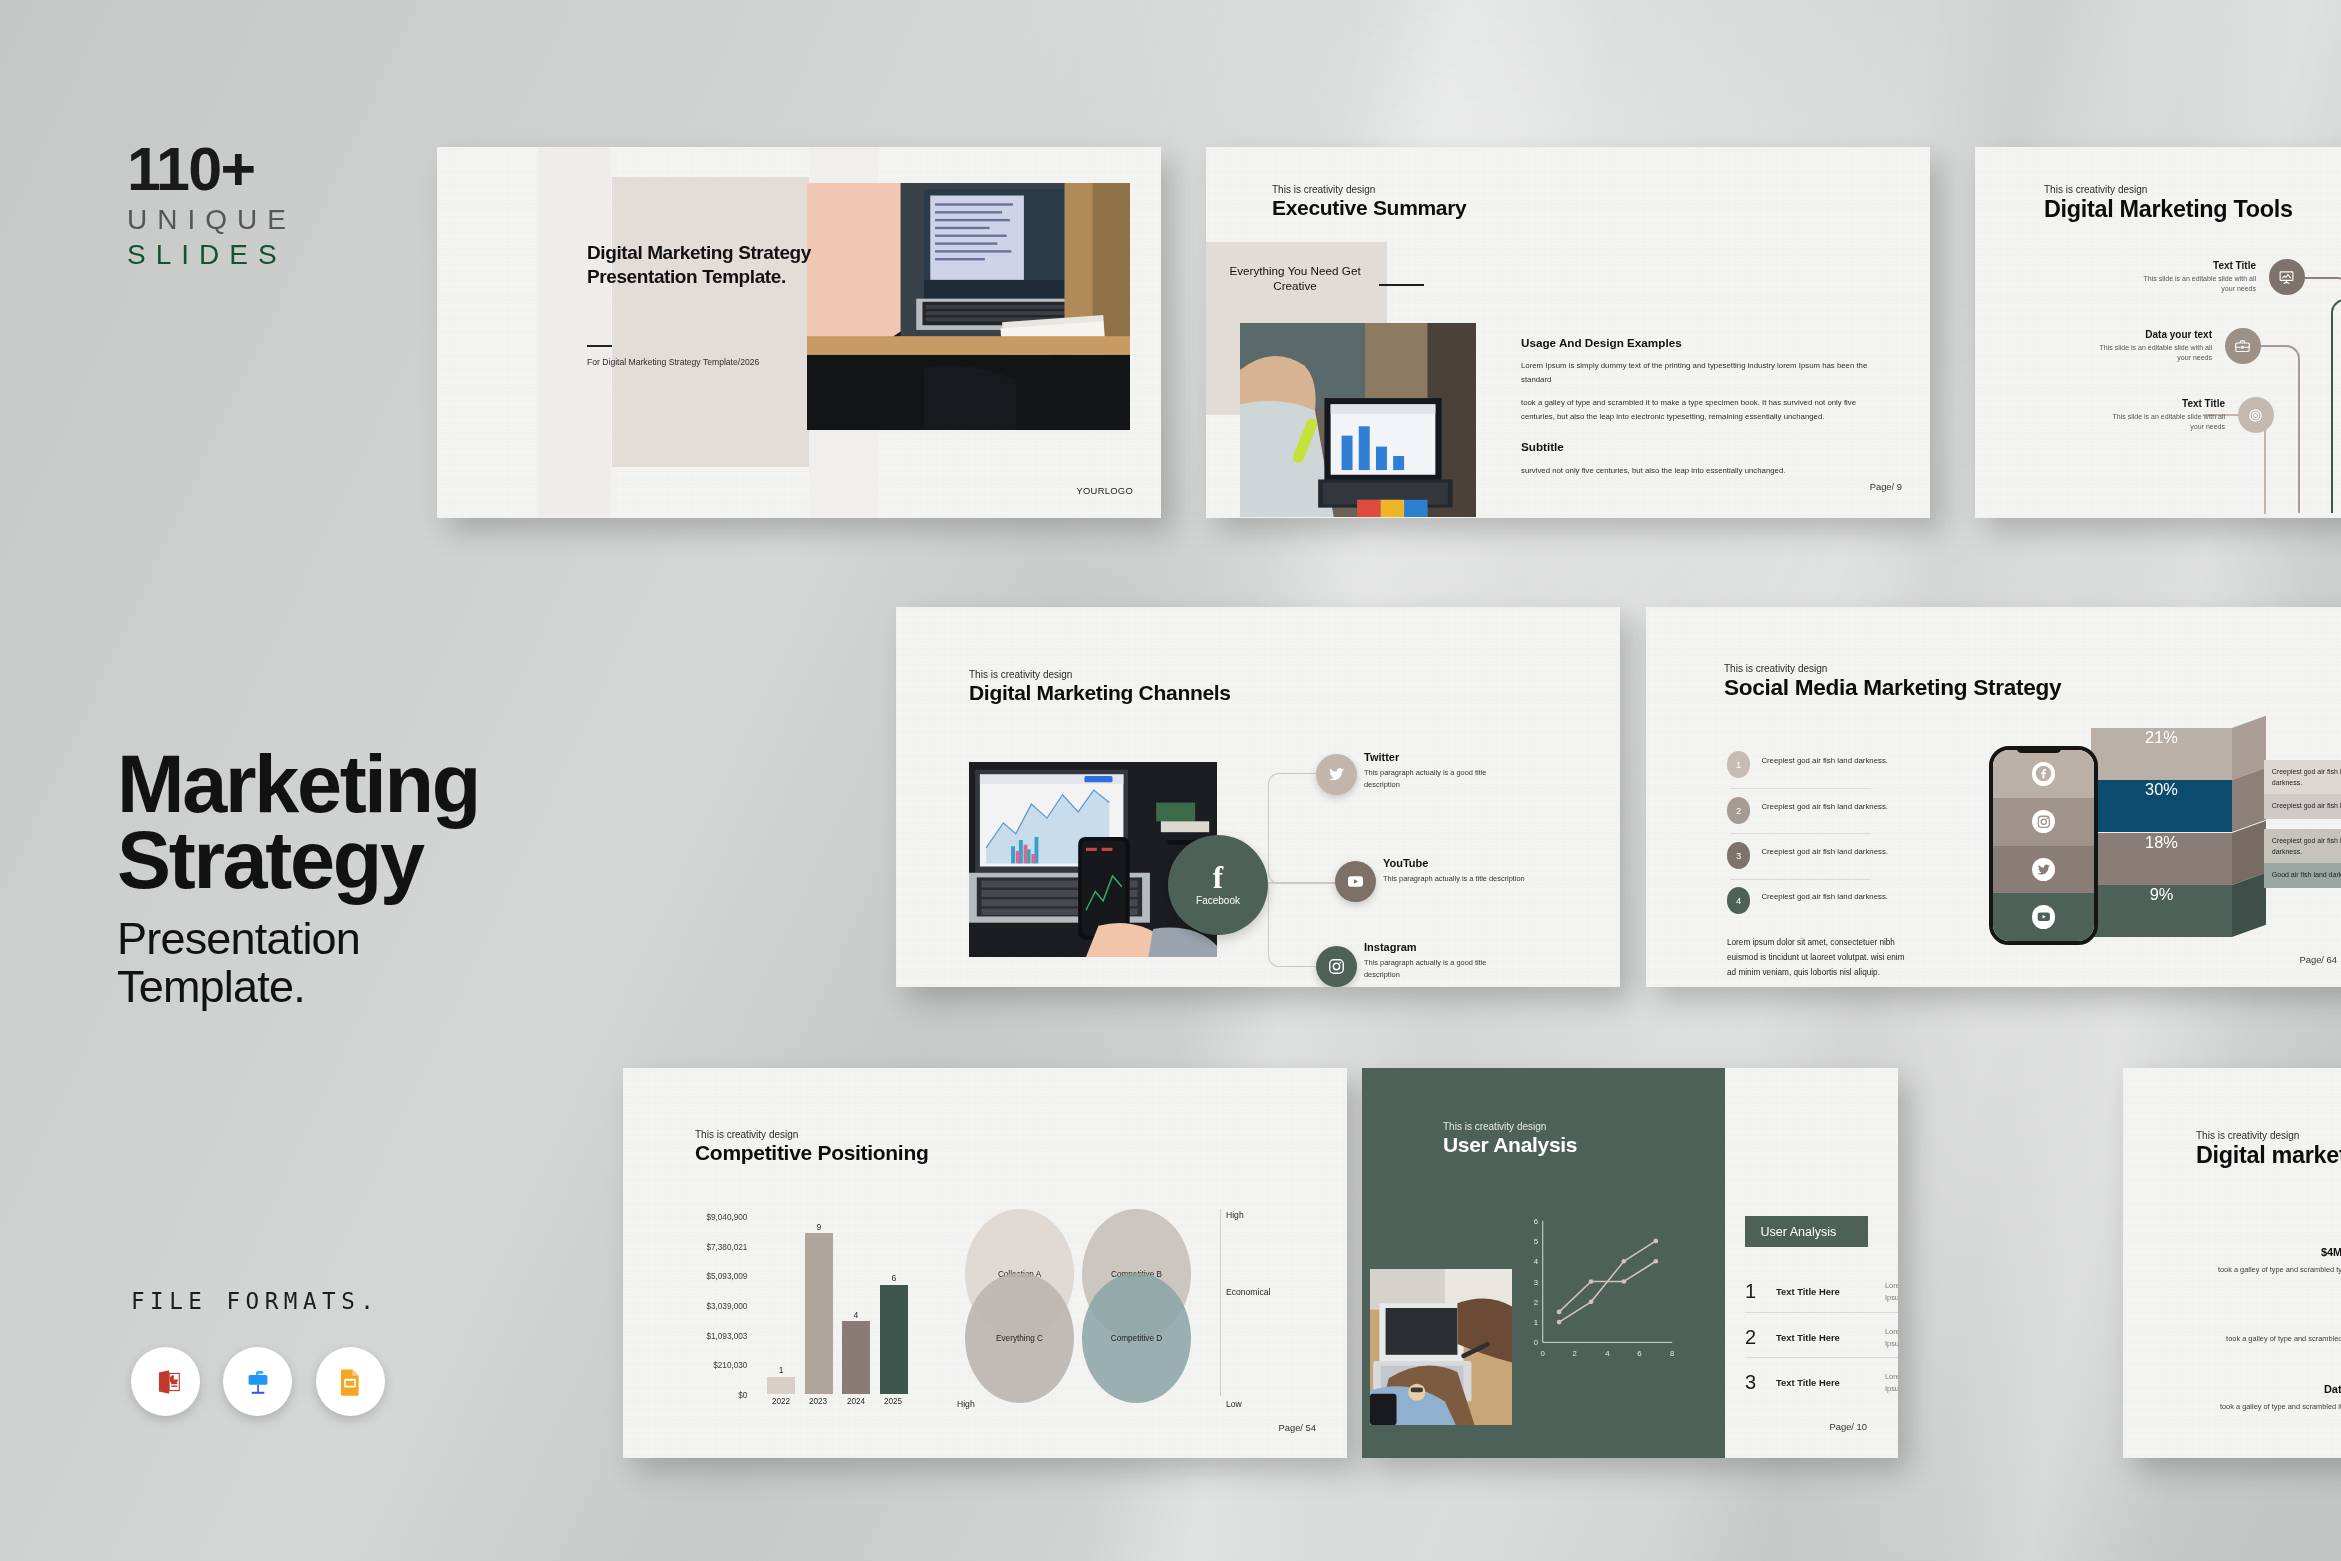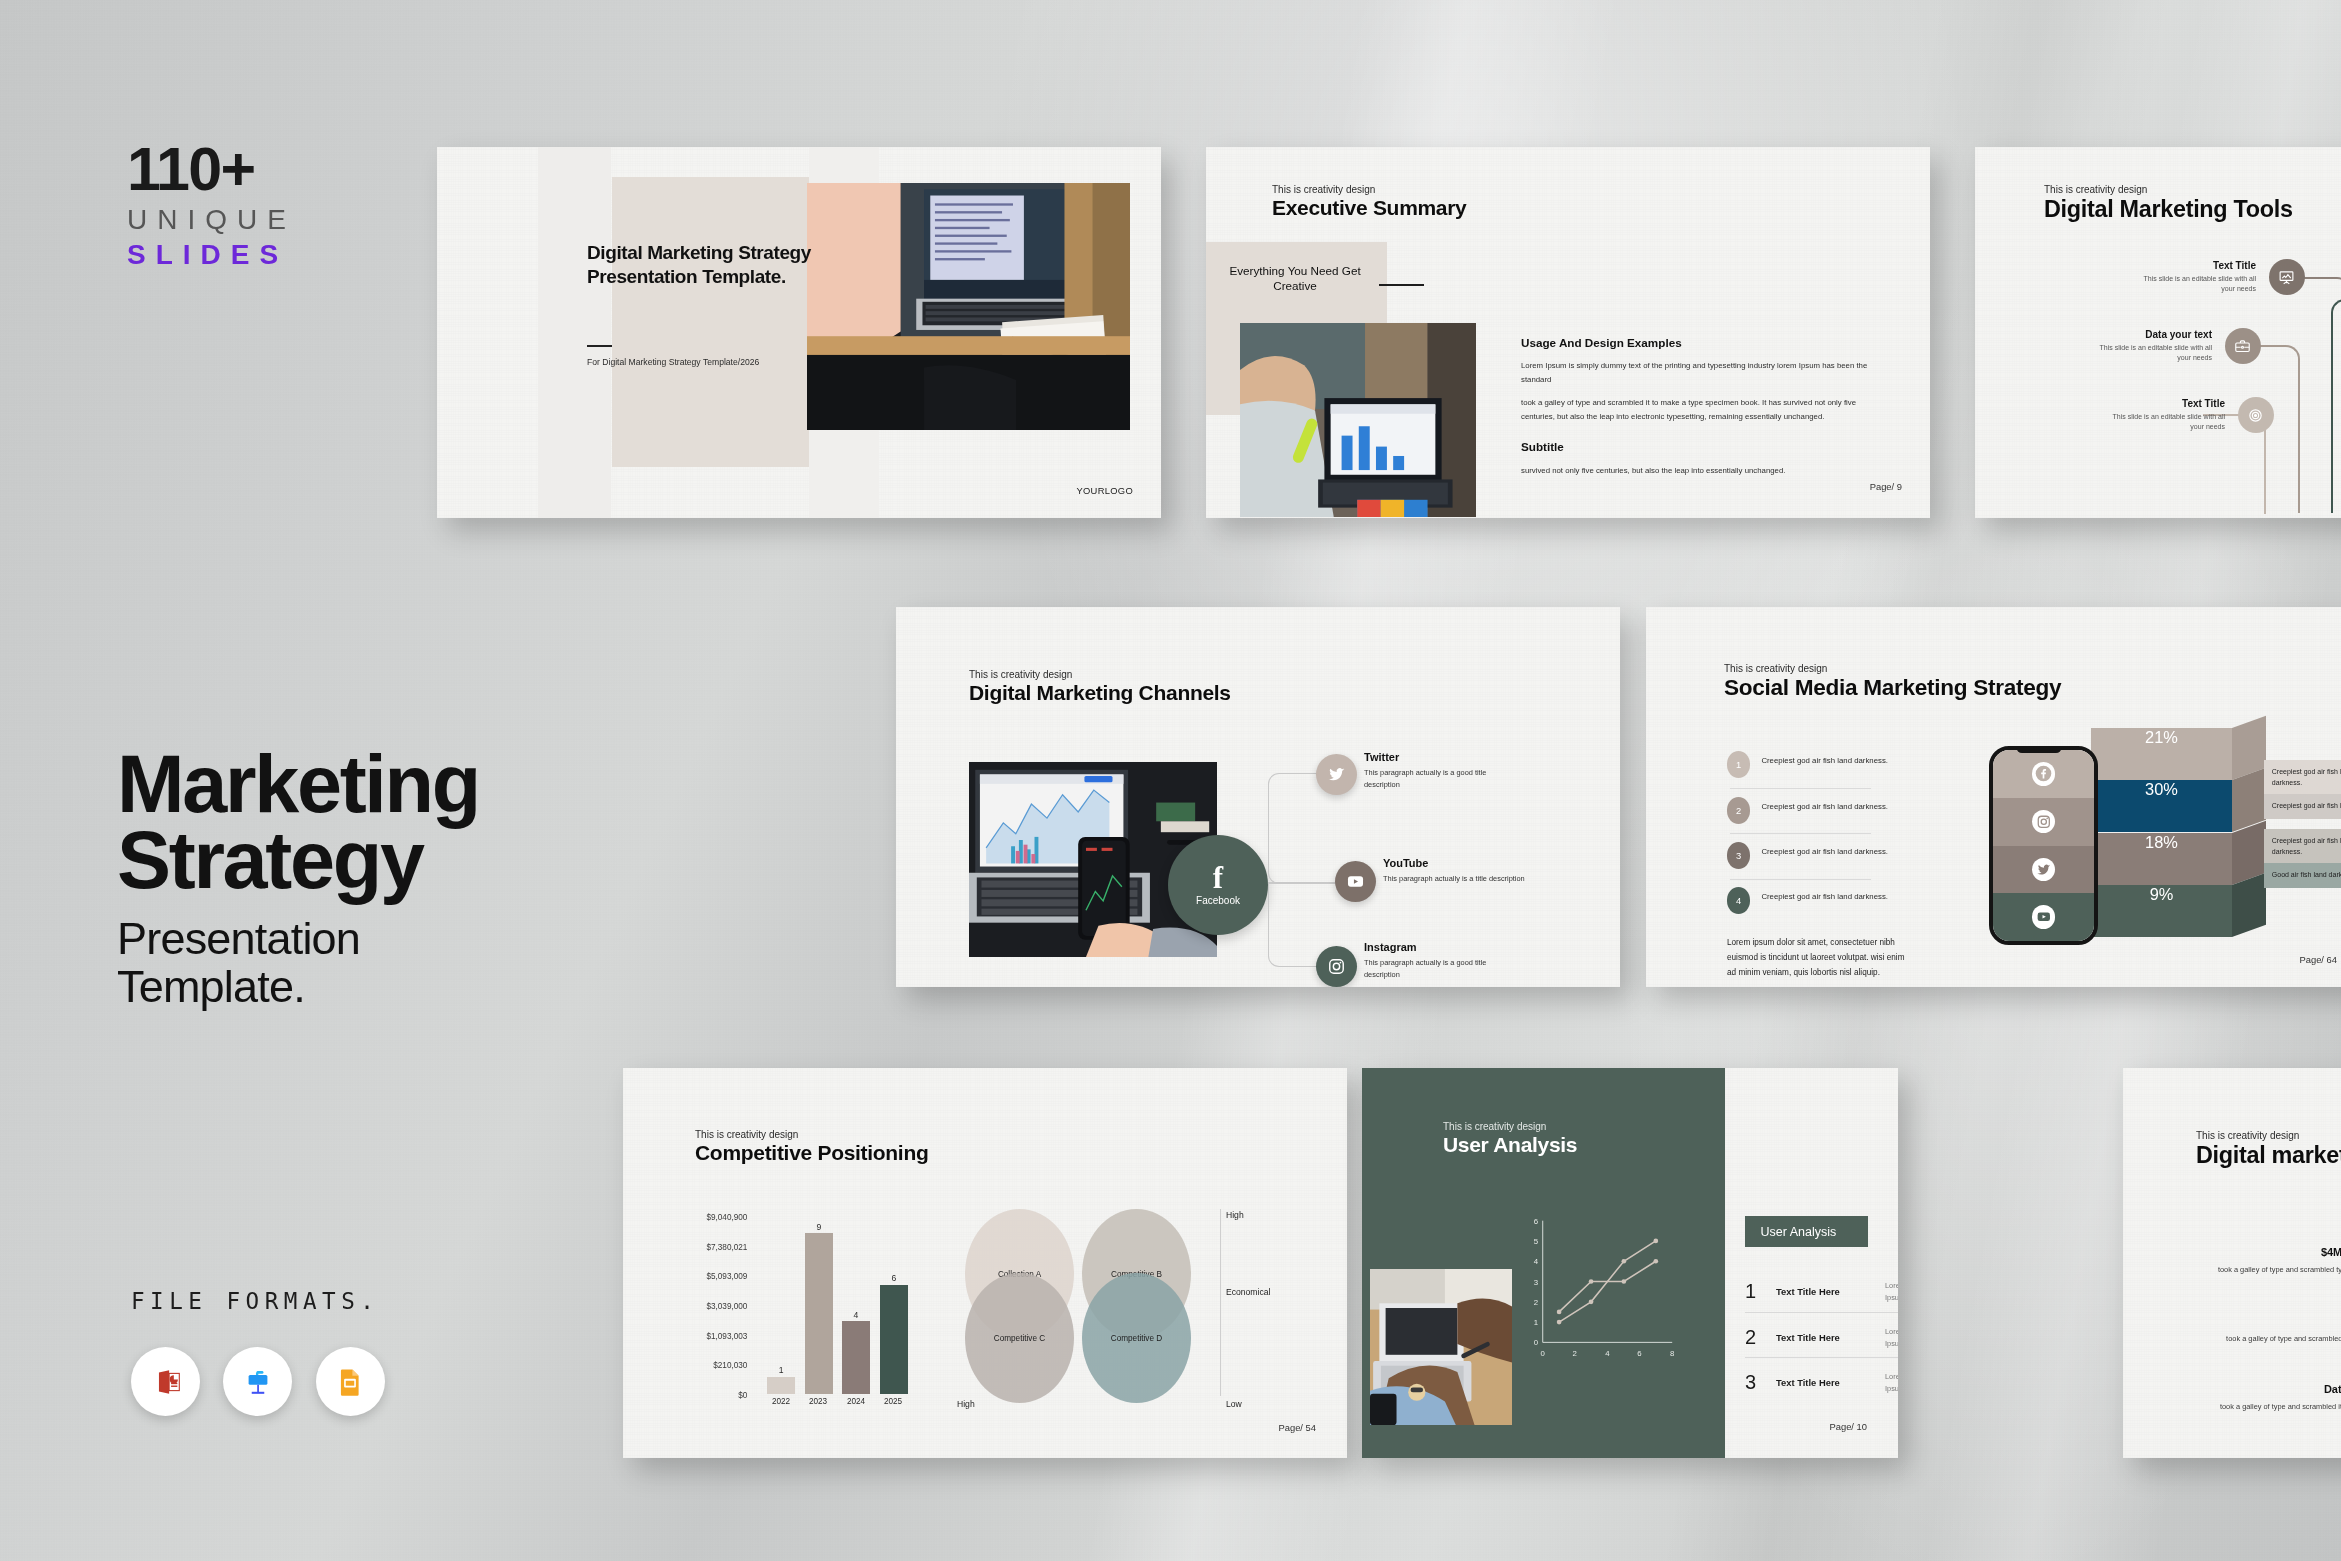--- a/index.html
+++ b/index.html
@@ -29,21 +29,21 @@
     background-image:
       repeating-linear-gradient(0deg, rgba(0,0,0,.05) 0 0.8px, rgba(255,255,255,.05) 0.8px 1.6px),
       repeating-linear-gradient(90deg, rgba(0,0,0,.04) 0 0.8px, rgba(255,255,255,.04) 0.8px 1.6px);
   }
 
   
   .left-col{position:absolute;left:0;top:0;width:437px;height:1561px;}
   #badge{position:absolute;left:127px;top:141px;}
   #badge .num{font-size:61px;font-weight:700;letter-spacing:-1.6px;color:#1a1a1a;line-height:.95;font-family:"Liberation Sans",sans-serif;}
   #badge .u{font-size:28px;letter-spacing:10px;color:#565656;font-weight:400;margin-top:4.7px;}
-  #badge .s{font-size:28px;letter-spacing:10px;color:#6d28d9;font-weight:700;margin-top:3.1px;}
+  #badge .s{font-size:28px;letter-spacing:10px;color:#14532d;font-weight:400;margin-top:3.1px;}
 
   #hero{position:absolute;left:117px;top:746px;}
   #hero .h1{font-size:81px;font-weight:700;color:#121212;line-height:.94;letter-spacing:-2.3px;}
   #hero .h2{font-size:45px;font-weight:400;color:#121212;line-height:1.05;letter-spacing:-0.8px;margin-top:17px;}
 
   #formats{position:absolute;left:131px;top:1288px;}
   #formats .ftitle{font-size:22.6px;letter-spacing:5.5px;color:#1d1d1d;font-weight:400;font-family:"DejaVu Sans Mono",monospace;}
   .fic-row{display:flex;gap:23.4px;margin-top:33px;}
   .fic{width:69px;height:69px;border-radius:50%;background:#fff;box-shadow:0 3.9px 11px rgba(0,0,0,.17);display:flex;align-items:center;justify-content:center;}
 
@@ -570,21 +570,21 @@
   <div class="xtick" style="left:256px;top:329px;width:28px;">2025</div>
 
   <div style="position:absolute;left:332px;top:141px;width:265px;height:187px;border-right:0.8px solid #cfcfcf;"></div>
   <div class="comp-e" style="left:342px;top:141px;width:109px;height:130px;background:rgba(222,214,207,.92);">
       <span>Collection A</span>
     </div>
   <div class="comp-e" style="left:459px;top:141px;width:109px;height:130px;background:rgba(199,193,185,.9);">
       <span>Competitive B</span>
     </div>
   <div class="comp-e" style="left:342px;top:205px;width:109px;height:130px;background:rgba(185,178,173,.86);">
-      <span>Competitive C</span>
+      <span>Everything C</span>
     </div>
   <div class="comp-e" style="left:459px;top:205px;width:109px;height:130px;background:rgba(139,164,166,.86);">
       <span>Competitive D</span>
     </div>
 
   <div style="position:absolute;left:603px;top:142px;font-size:8.6px;color:#1e1e1e;">High</div>
   <div style="position:absolute;left:603px;top:219px;font-size:8.6px;color:#1e1e1e;">Economical</div>
   <div style="position:absolute;left:334px;top:331px;font-size:8.6px;color:#1e1e1e;">High</div>
   <div style="position:absolute;left:603px;top:331px;font-size:8.6px;color:#1e1e1e;">Low</div>
 

